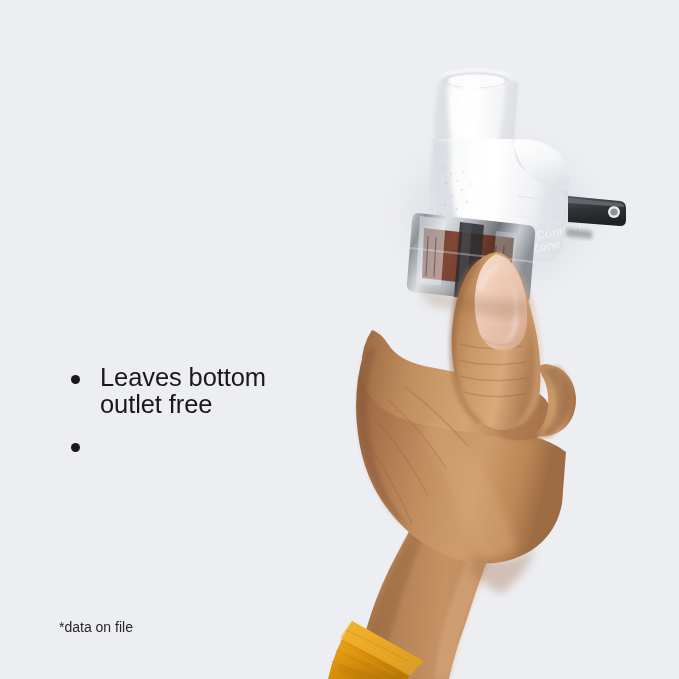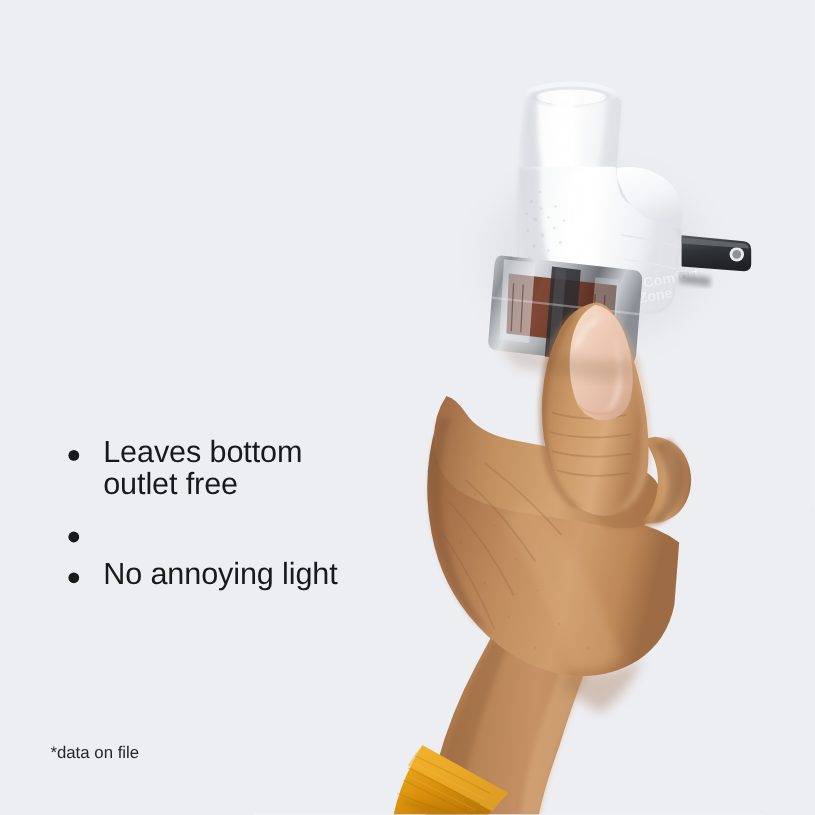--- a/index.html
+++ b/index.html
@@ -31,21 +31,21 @@
     letter-spacing: -0.8px;
     white-space: pre-line;
   }
   .headline .star {
     font-size: 40px;
     vertical-align: baseline;
   }
 
   .bullets {
     position: absolute;
-    left: 57px;
+    left: 71px;
     top: 364px;
     width: 320px;
   }
   .bullet-row {
     display: flex;
     align-items: flex-start;
     margin-bottom: 14px;
   }
   .bullet-row:last-child { margin-bottom: 0; }
   .bullet-dot {
@@ -62,21 +62,21 @@
     font-family: "Liberation Sans", sans-serif;
     font-weight: 300;
     font-size: 25.5px;
     line-height: 27px;
     letter-spacing: -0.1px;
     white-space: pre-line;
   }
 
   .footnote {
     position: absolute;
-    left: 42px;
+    left: 59px;
     top: 619px;
     color: #26262a;
     font-family: "Liberation Sans", sans-serif;
     font-weight: 400;
     font-size: 14px;
     letter-spacing: 0px;
   }
 
   
   #photo {
@@ -420,21 +420,17 @@
 
   <div class="bullets">
     <div class="bullet-row">
       <span class="bullet-dot"></span>
       <span class="bullet-text">Leaves bottom
 outlet free</span>
     </div>
     <div class="bullet-row">
       <span class="bullet-dot"></span>
     </div>
-    <div class="bullet-row">
-      <span class="bullet-dot"></span>
-      <span class="bullet-text">No annoying light</span>
-    </div>
   </div>
 
   <div class="footnote">*data on file</div>
 
 </div>
 
 </body></html>

